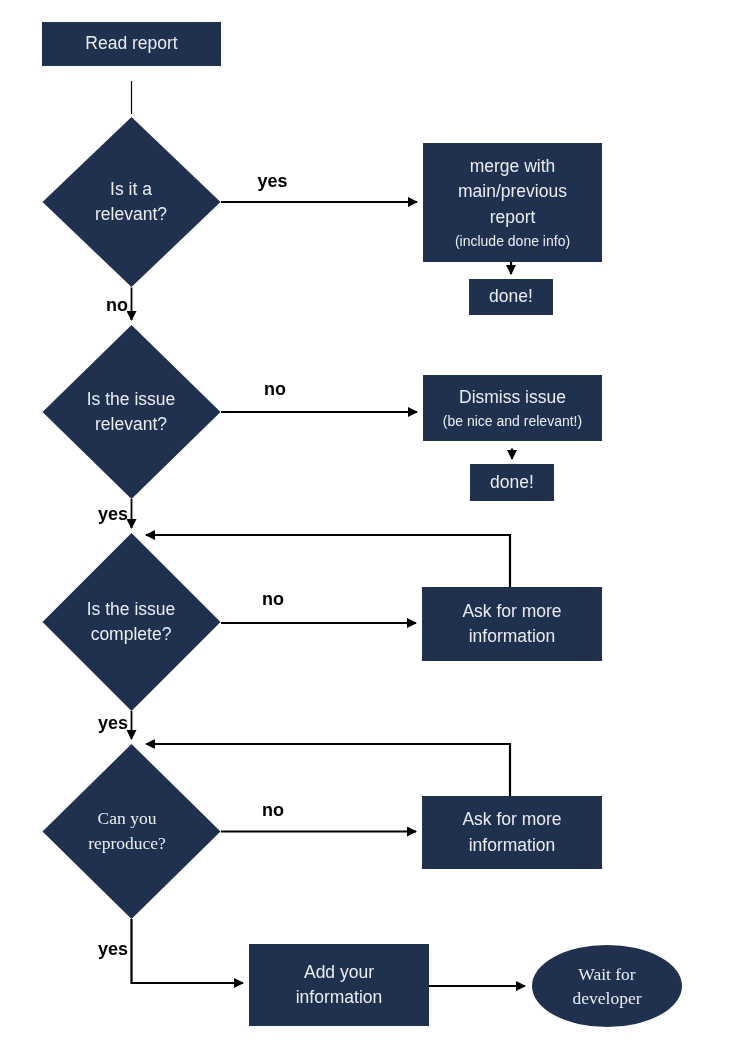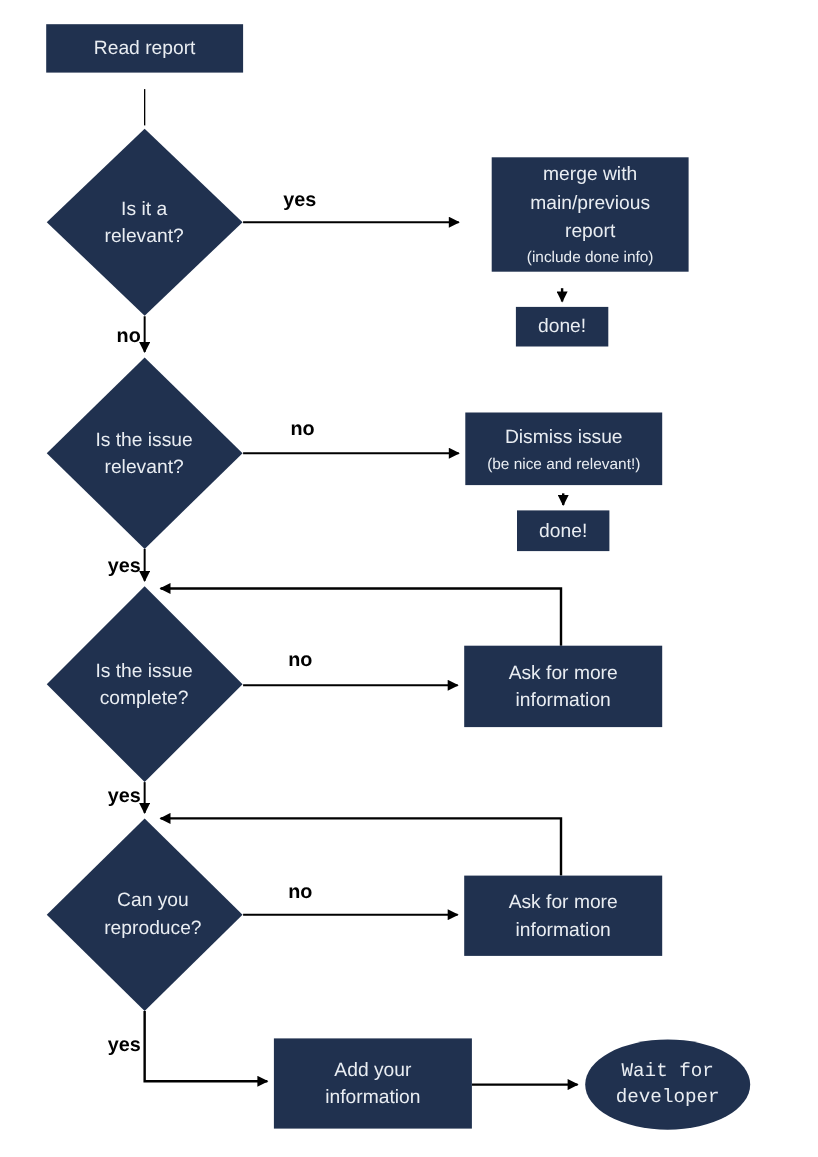--- a/index.html
+++ b/index.html
@@ -33,45 +33,45 @@
     display:flex;flex-direction:column;
     align-items:center;justify-content:center;
     text-align:center;
     white-space:pre-line;
     line-height:1.45;
   }
   .node .main{font-size:17.5px;white-space:pre-line;}
   .node .note{font-size:14px;white-space:pre-line;margin-top:1px;}
 
   .n-read{left:42px;top:22px;width:179px;height:44px;}
-  .n-merge{left:447px;top:143px;width:179px;height:104px;}
+  .n-merge{left:423px;top:143px;width:179px;height:119px;}
   .n-done1{left:469px;top:279px;width:84px;height:36px;font-size:18px;}
   .n-dismiss{left:423px;top:375px;width:179px;height:66px;}
   .n-done2{left:470px;top:464px;width:84px;height:37px;font-size:18px;}
   .n-ask1{left:422px;top:587px;width:180px;height:74px;}
   .n-ask2{left:422px;top:796px;width:180px;height:73px;}
   .n-add{left:249px;top:944px;width:180px;height:82px;}
 
   .diamond-label{
     position:absolute;width:150px;height:56px;
     color:var(--node-text);font-size:17.5px;line-height:1.45;
     display:flex;align-items:center;justify-content:center;text-align:center;
     white-space:pre-line;pointer-events:none;
   }
   .l-d1{left:56px;top:174px;}
   .l-d2{left:56px;top:384px;}
   .l-d3{left:56px;top:594px;}
-  .l-d4{left:64px;top:803px;}
+  .l-d4{left:52px;top:803px;font-family:Liberation Serif, serif;}
 
   .ellipse-label{
     position:absolute;left:532px;top:960px;width:150px;height:52px;
     color:var(--node-text);font-size:17.5px;line-height:1.4;
     display:flex;align-items:center;justify-content:center;text-align:center;
     white-space:pre-line;
-    font-family:Liberation Mono, monospace;
+    font-family:Liberation Serif, serif;
   }
 
   .edge-label{
     position:absolute;
     color:var(--edge-color);
     font-weight:bold;font-size:18px;
     line-height:1;
   }
   .lbl-yes1{left:245px;top:172px;width:55px;text-align:center;}
   .lbl-no1{left:88px;top:296px;width:40px;text-align:right;}

